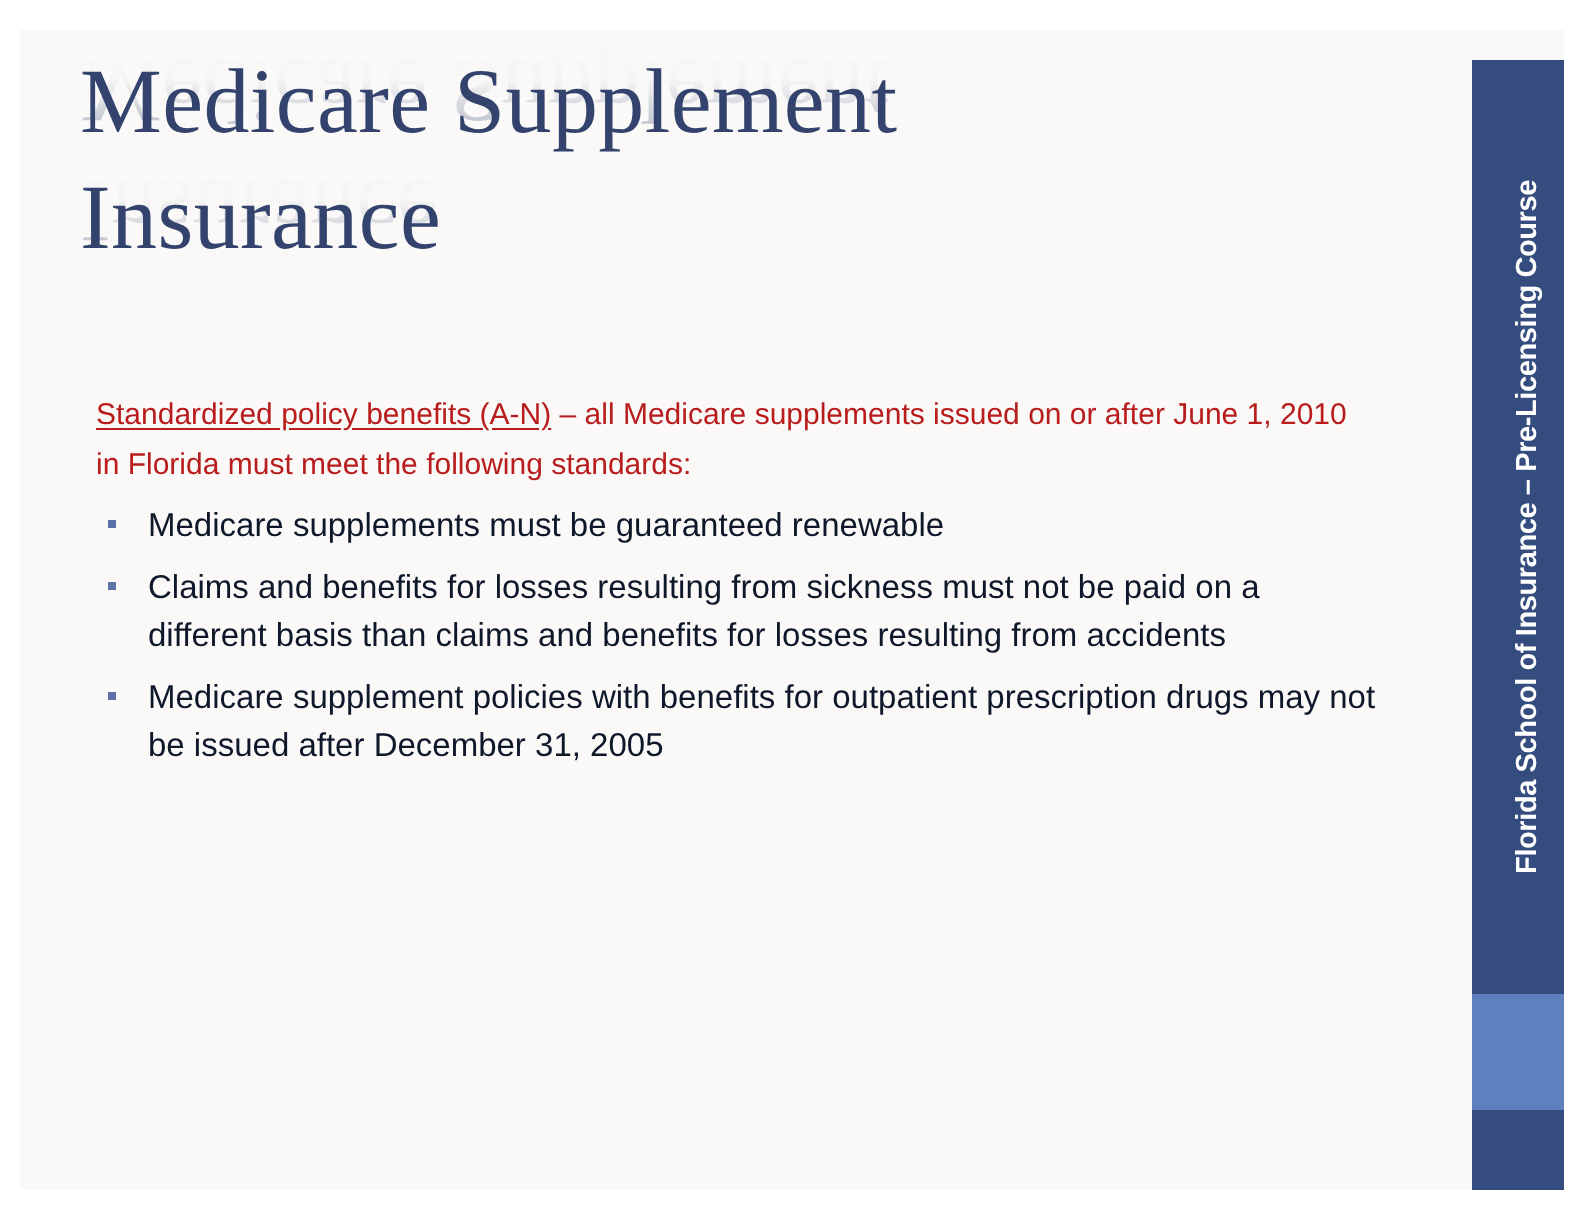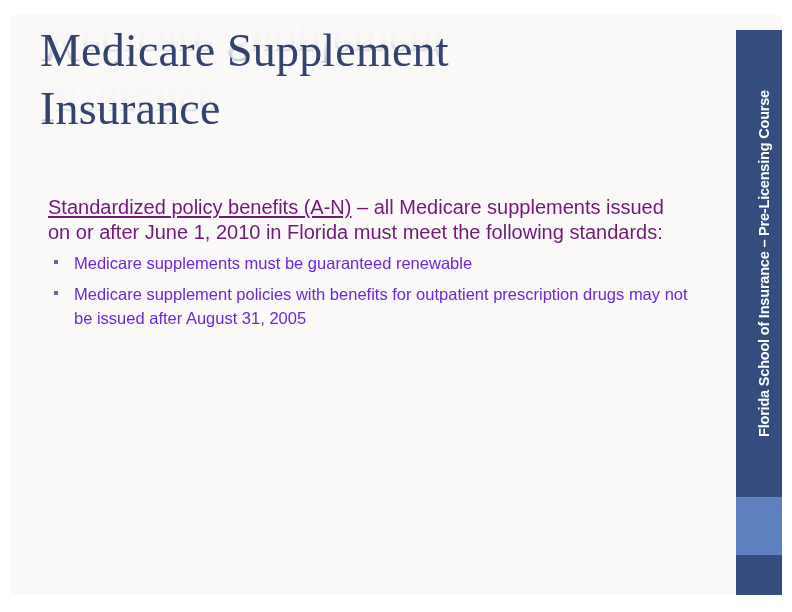--- a/index.html
+++ b/index.html
@@ -66,41 +66,41 @@
 
   
   #body-block {
     position: absolute;
     left: 38px;
     top: 180px;
     width: 640px;
   }
   #intro-paragraph {
     font-family: "Liberation Sans", sans-serif;
-    font-size: 20px;
+    font-size: 15px;
     line-height: 25px;
-    color: #701a75;
+    color: #b91c1c;
     margin: 0 0 6px 0;
   }
   #intro-lead {
     text-decoration: underline;
     text-underline-offset: 2px;
   }
   ul#bullet-list {
     list-style: none;
     margin: 0;
     padding: 0;
   }
   ul#bullet-list li {
     position: relative;
     padding-left: 26px;
     font-family: "Liberation Sans", sans-serif;
     font-size: 16.5px;
     line-height: 24.5px;
-    color: #6d28d9;
+    color: #0f172a;
     margin-bottom: 6px;
   }
   ul#bullet-list li .bullet-dot {
     position: absolute;
     left: 6px;
     top: 9px;
     width: 4px;
     height: 4px;
     background: #5b72a8;
   }
@@ -165,21 +165,25 @@
     <p id="intro-paragraph">
       <span id="intro-lead">Standardized policy benefits (A-N)</span><span> – all Medicare supplements issued on or after June 1, 2010 in Florida must meet the following standards:</span>
     </p>
     <ul id="bullet-list">
       <li>
         <span class="bullet-dot"></span>
         <span>Medicare supplements must be guaranteed renewable</span>
       </li>
       <li>
         <span class="bullet-dot"></span>
-        <span>Medicare supplement policies with benefits for outpatient prescription drugs may not be issued after August 31, 2005</span>
+        <span>Claims and benefits for losses resulting from sickness must not be paid on a different basis than claims and benefits for losses resulting from accidents</span>
+      </li>
+      <li>
+        <span class="bullet-dot"></span>
+        <span>Medicare supplement policies with benefits for outpatient prescription drugs may not be issued after December 31, 2005</span>
       </li>
     </ul>
   </div>
 
   <div id="sidebar">
     <div class="band" id="band-top"></div>
     <div class="band" id="band-middle"></div>
     <div class="band" id="band-bottom"></div>
     <div id="sidebar-text">Florida School of Insurance – Pre-Licensing Course</div>
   </div>

